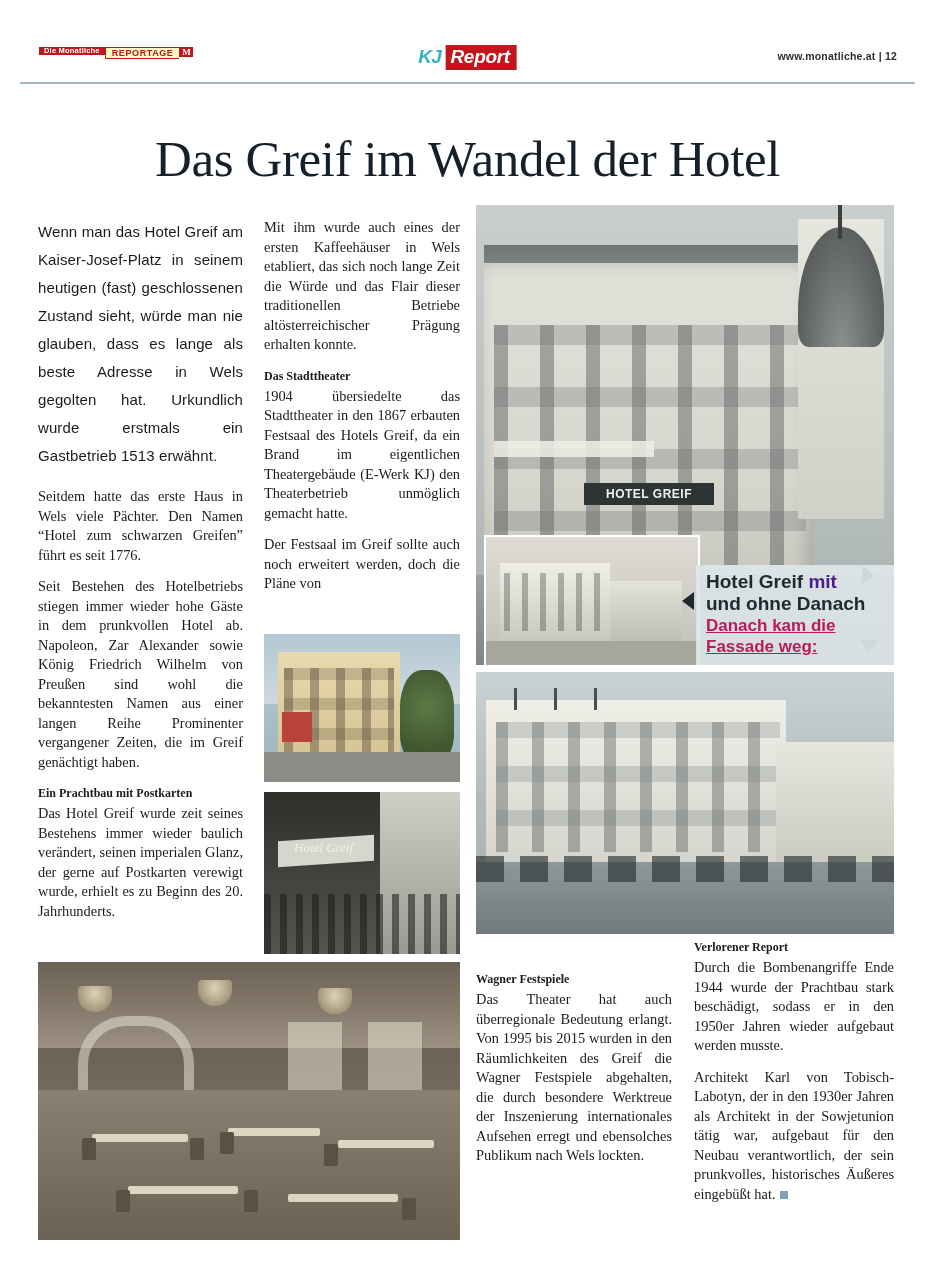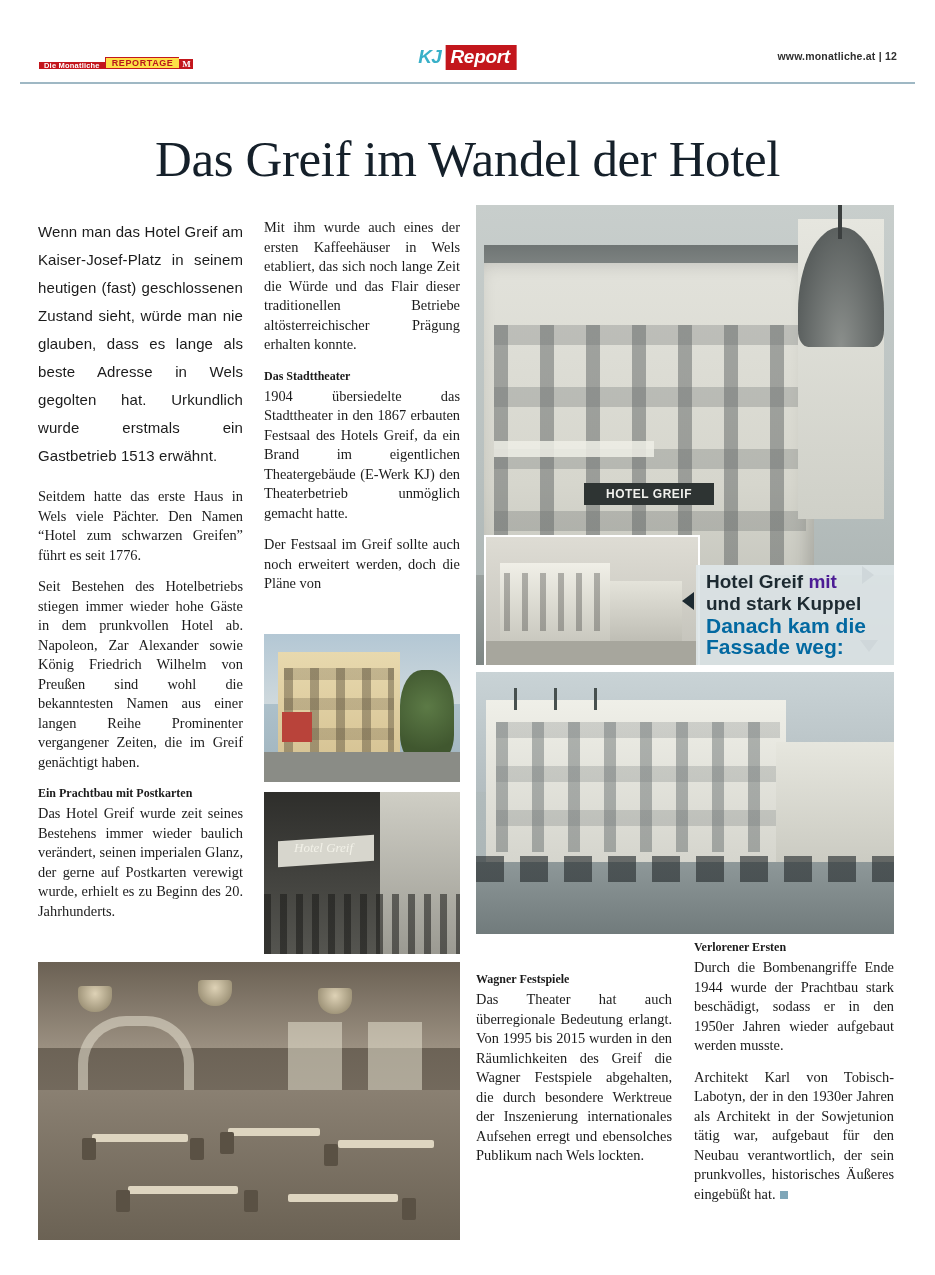--- a/index.html
+++ b/index.html
@@ -33,50 +33,49 @@
     position: absolute;
     left: 20px; right: 20px;
     top: 82px;
     height: 2px;
     background: #9fb8c4;
   }
   .brand-block {
     position: absolute;
     left: 38px; top: 46px;
     display: flex;
-    align-items: flex-end;
+    align-items: flex-start;
     height: 22px;
     border: 1px solid #ffffff;
   }
   .brand-red {
     background: #c3161c;
     color: #ffffff;
     font-family: "Liberation Sans", sans-serif;
     font-weight: bold;
     font-size: 7.5px;
     letter-spacing: .2px;
     padding: 0 5px;
     display: flex;
     align-items: center;
     line-height: 1;
   }
   .brand-reportage {
-    background: #fde047;
+    background: #fef9c3;
     color: #b8161c;
     font-family: "Liberation Sans", sans-serif;
     font-weight: bold;
     font-size: 9px;
     letter-spacing: .6px;
     padding: 0 6px 0 6px;
     display: flex;
     align-items: center;
     border-left: 1px solid #c3161c;
     border-top: 1px solid #c3161c;
     border-bottom: 1px solid #c3161c;
-    margin-top: 16px;
   }
   .brand-m {
     background: #c3161c;
     color: #ffffff;
     font-family: "Liberation Serif", serif;
     font-weight: bold;
     font-size: 9px;
     width: 14px;
     display: flex;
     align-items: center;
@@ -309,21 +308,21 @@
     font-family:"Liberation Sans", sans-serif;
     font-weight:bold; font-size:19px; color:#1d2a31; line-height:22px;
   }
   .cap-l1 .blue { color:#4c1d95; }
   .cap-l2 {
     font-family:"Liberation Sans", sans-serif;
     font-weight:bold; font-size:19px; color:#1d2a31; line-height:22px;
   }
   .cap-l3 {
     font-family:"Liberation Sans", sans-serif;
-    font-weight:bold; font-size:21px; color:#0369a1; line-height:21px;
+    font-weight:bold; font-size:17px; color:#be185d; line-height:21px;text-decoration:underline;
   }
   .cap-arrow-left {
     position:absolute; left:682px; top:592px;
     width:0;height:0;border-top:9px solid transparent;border-bottom:9px solid transparent;
     border-right:12px solid #1d2a31;
   }
   .cap-arrow-right {
     position:absolute; left:862px; top:566px;
     width:0;height:0;border-top:9px solid transparent;border-bottom:9px solid transparent;
     border-left:12px solid #1d2a31;
@@ -458,21 +457,21 @@
     <p>1904 übersiedelte das Stadttheater in den 1867 erbauten Festsaal des Hotels Greif, da ein Brand im eigentlichen Theatergebäude (E-Werk KJ) den Theaterbetrieb unmöglich gemacht hatte.</p>
     <p>Der Festsaal im Greif sollte auch noch erweitert werden, doch die Pläne von</p>
   </div>
 
   <div class="col c3">
     <h3 class="subhead">Wagner Festspiele</h3>
     <p>Das Theater hat auch überregionale Bedeutung erlangt. Von 1995 bis 2015 wurden in den Räumlichkeiten des Greif die Wagner Festspiele abgehalten, die durch besondere Werktreue der Inszenierung internationales Aufsehen erregt und ebensolches Publikum nach Wels lockten.</p>
   </div>
 
   <div class="col c4">
-    <h3 class="subhead">Verlorener Ersten</h3>
+    <h3 class="subhead">Verlorener Report</h3>
     <p>Durch die Bombenangriffe Ende 1944 wurde der Prachtbau stark beschädigt, sodass er in den 1950er Jahren wieder aufgebaut werden musste.</p>
     <p><span>Architekt Karl von Tobisch-Labotyn, der in den 1930er Jahren als Architekt in der Sowjetunion tätig war, aufgebaut für den Neubau verantwortlich, der sein prunkvolles, historisches Äußeres eingebüßt hat.</span><span class="endmark"></span></p>
   </div>
 
   <div class="img" id="img-hotel-facade">
     <div class="fac-sky"></div>
     <div class="fac-roof"></div>
     <div class="fac-building"></div>
     <div class="fac-wins"></div>
     <div class="fac-tower"></div>
@@ -488,21 +487,21 @@
     <div class="pc-wins"></div>
     <div class="pc-bldg2"></div>
     <div class="pc-ground"></div>
   </div>
 
   <div class="cap-arrow-left"></div>
   <div class="cap-arrow-right"></div>
   <div class="cap-arrow-down"></div>
   <div class="caption-overlay">
     <div class="cap-l1"><span>Hotel Greif </span><span class="blue">mit</span></div>
-    <div class="cap-l2">und stark Kuppel</div>
+    <div class="cap-l2">und ohne Danach</div>
     <div class="cap-l3">Danach kam die</div>
     <div class="cap-l3">Fassade weg:</div>
   </div>
 
   <div class="img" id="img-street-1960s">
     <div class="st-sky"></div>
     <div class="st-bldg"></div>
     <div class="st-bldg-wins"></div>
     <div class="st-bldg2"></div>
     <div class="st-flag" style="left:38px; top:16px;"></div>

